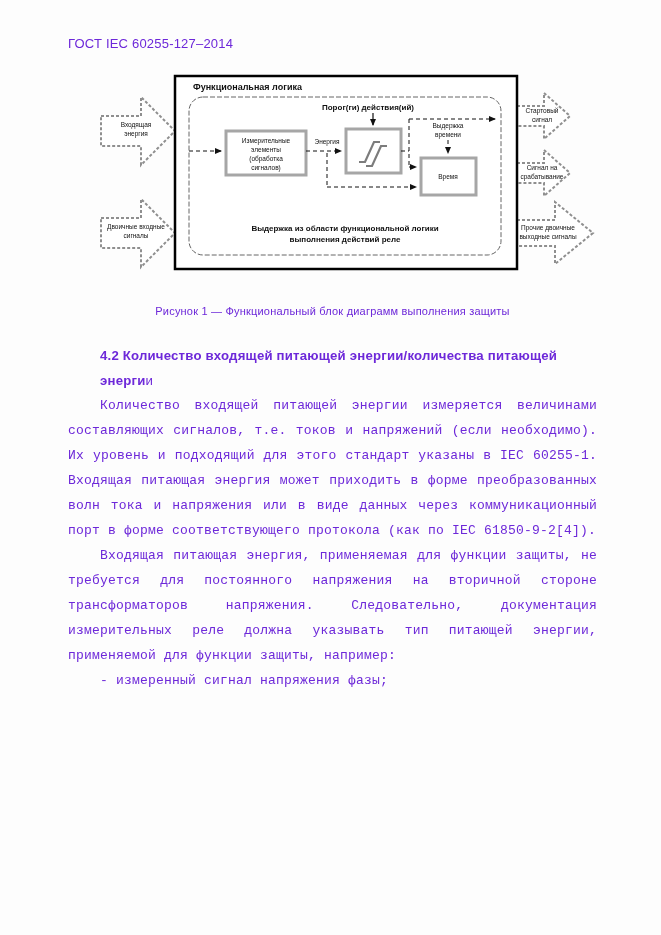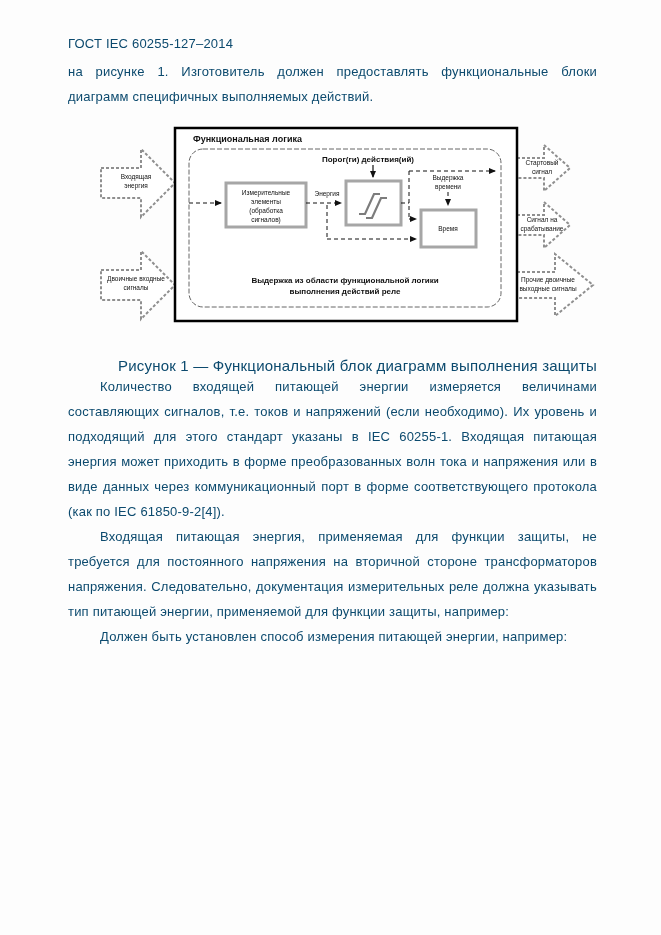--- a/index.html
+++ b/index.html
@@ -1,60 +1,59 @@
 <!DOCTYPE html>
 <html><head>
 <meta charset="utf-8">
 <style>
   html,body{margin:0;padding:0;background:#fff;}
   .page{
     position:relative;
     width:661px;height:935px;
     background:#fdfdfd;
     font-family:"Liberation Sans","DejaVu Sans",sans-serif;
-    color:#0c4a6e;
+    color:#6d28d9;
     overflow:hidden;
   }
   .content{padding:30px 64px 0 68px;}
   .doc-header{
     font-size:13px;line-height:27px;letter-spacing:.2px;
     margin:0;font-weight:normal;
   }
   p.body-text{
     margin:0;font-size:13px;line-height:25px;letter-spacing:.2px;
     text-align:justify;
   }
   p.intro{margin-top:2px;}
   p.indent{text-indent:32px;}
   .figure-wrap{position:relative;height:218px;margin-top:16px;}
   .figure-wrap svg{position:absolute;left:28px;top:0;}
   .fig-caption{
-    margin:14px 0 0 0;text-align:right;font-size:15px;letter-spacing:.2px;
+    margin:14px 0 0 0;text-align:center;font-size:11px;letter-spacing:.2px;
   }
   h2.sec-heading{
     margin:26px 0 0 0;padding-left:32px;
     font-size:13.2px;line-height:25px;letter-spacing:.2px;font-weight:bold;
   }
   h2.sec-heading .tail{font-weight:normal;}
-  .paras{margin-top:0;}
+  .paras{margin-top:0;font-family:Liberation Mono, monospace;}
   
   svg text{font-family:"Liberation Sans","DejaVu Sans",sans-serif;fill:#111;}
   .blk-border{fill:#ffffff;stroke:#a6a6a6;stroke-width:3;}
   .big-arrow{fill:#ffffff;stroke:#8f8f8f;stroke-width:2;stroke-dasharray:3 2;stroke-linejoin:miter;}
   .dash{stroke:#111;stroke-width:1;fill:none;stroke-dasharray:4 3;}
 </style>
 </head>
 <body>
 
 <div class="page">
   <div class="content">
 
     <p class="doc-header">ГОСТ IEC 60255-127–2014</p>
 
-    <p class="body-text intro">на рисунке 1. Изготовитель должен предоставлять функциональные блоки диаграмм специфичных выполняемых действий.</p>
 
     <div class="figure-wrap">
       <svg width="505" height="214" viewBox="0 0 505 214">
         <defs>
           <marker id="ah" markerWidth="8" markerHeight="8" refX="6" refY="3" orient="auto" markerUnits="userSpaceOnUse">
             <path d="M0,0 L7,3 L0,6 Z" fill="#111"></path>
           </marker>
         </defs>
 
         <polygon class="big-arrow" points="5,43 45,43 45,24 79,58 45,92 45,73 5,73"></polygon>
@@ -112,21 +111,22 @@
         <rect class="blk-border" x="325" y="85" width="55" height="37"></rect>
         <text x="352" y="106" font-size="6.5" text-anchor="middle">Время</text>
 
         <text x="249" y="158" font-size="8" font-weight="bold" text-anchor="middle">Выдержка из области функциональной логики</text>
         <text x="249" y="169" font-size="8" font-weight="bold" text-anchor="middle">выполнения действий реле</text>
       </svg>
     </div>
 
     <p class="fig-caption">Рисунок 1 — Функциональный блок диаграмм выполнения защиты</p>
 
+    <h2 class="sec-heading"><span>4.2 Количество входящей питающей энергии/количества питающей энерги</span><span class="tail">и</span></h2>
 
     <div class="paras">
       <p class="body-text indent">Количество входящей питающей энергии измеряется величинами составляющих сигналов, т.е. токов и напряжений (если необходимо). Их уровень и подходящий для этого стандарт указаны в IEC 60255-1. Входящая питающая энергия может приходить в форме преобразованных волн тока и напряжения или в виде данных через коммуникационный порт в форме соответствующего протокола (как по IEC 61850-9-2[4]).</p>
       <p class="body-text indent">Входящая питающая энергия, применяемая для функции защиты, не требуется для постоянного напряжения на вторичной стороне трансформаторов напряжения. Следовательно, документация измерительных реле должна указывать тип питающей энергии, применяемой для функции защиты, например:</p>
-      <p class="body-text indent">Должен быть установлен способ измерения питающей энергии, например:</p>
+      <p class="body-text indent">- измеренный сигнал напряжения фазы;</p>
     </div>
 
   </div>
 </div>
 
 </body></html>

